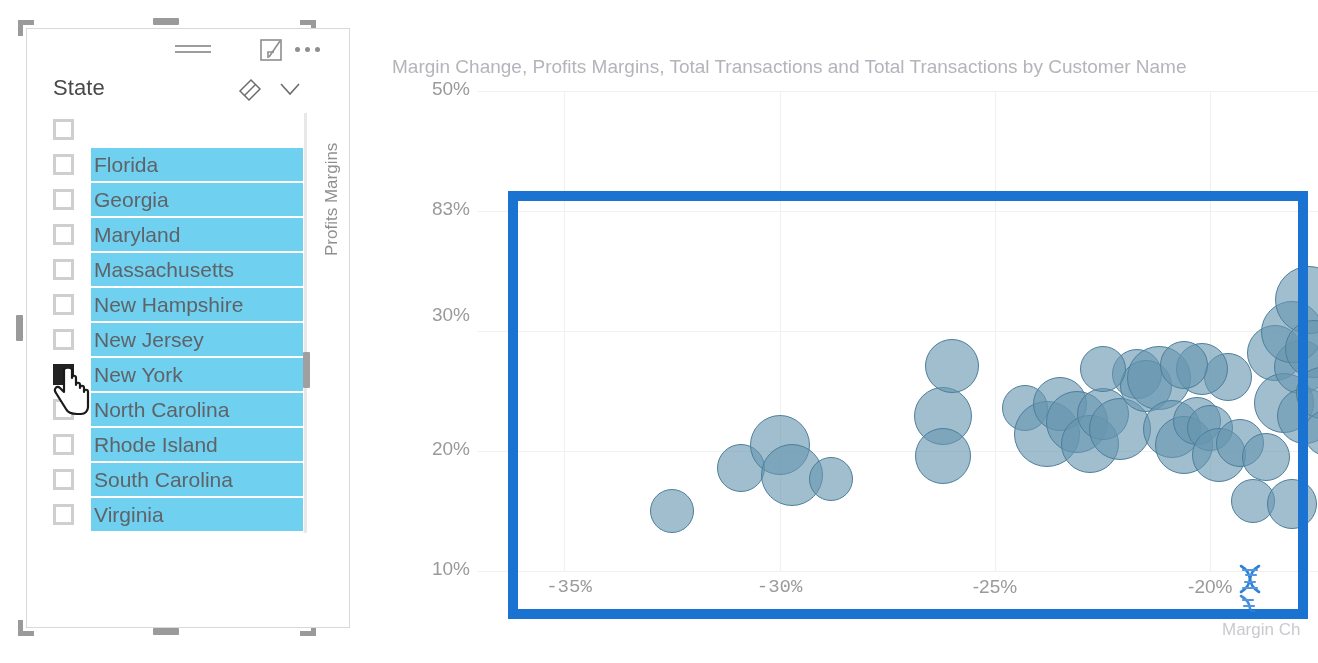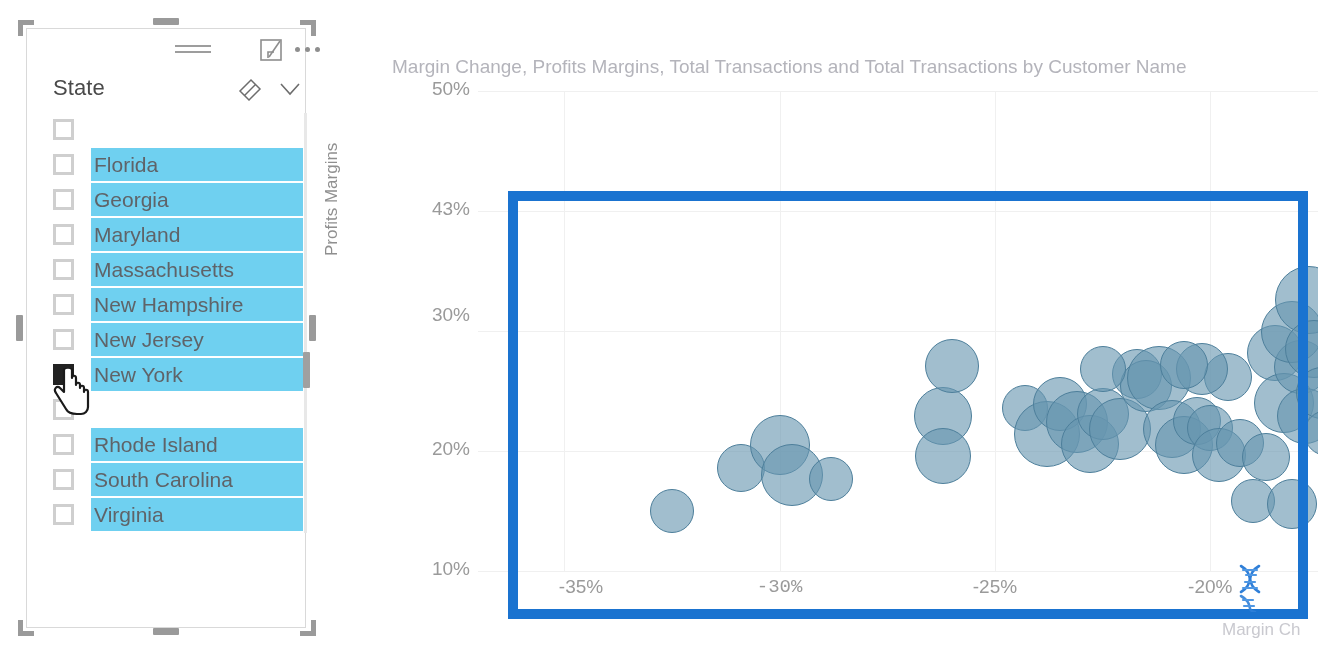--- a/index.html
+++ b/index.html
@@ -9,21 +9,21 @@
     font-family:"Liberation Sans", sans-serif;
     overflow:hidden;
     position:relative;
   }
 
   
   #slicer-wrap{
     position:absolute;left:14px;top:16px;width:306px;height:624px;
   }
   #slicer-card{
-    position:absolute;left:12px;top:12px;width:280px;height:600px;
+    position:absolute;left:12px;top:12px;width:324px;height:600px;
     background:#ffffff;border:1px solid #d9d9d9;box-sizing:border-box;
   }
   .handle{position:absolute;background:#9a9a9a;}
   .handle.corner{width:16px;height:16px;background:transparent;}
   .handle.corner i{position:absolute;background:#9a9a9a;display:block;}
   .handle.bar-h{width:26px;height:7px;border-radius:1px;}
   .handle.bar-v{width:7px;height:26px;border-radius:1px;}
 
   #slicer-header-icons{
     position:absolute;left:0;top:0;width:280px;height:40px;
@@ -210,20 +210,21 @@
         <div class="slicer-row">
           <div class="cb"></div>
           <div class="row-label">New Jersey</div>
         </div>
         <div class="slicer-row">
           <div class="cb checked"></div>
           <div class="row-label">New York</div>
         </div>
         <div class="slicer-row">
           <div class="cb"></div>
+          <div class="row-label">North Carolina</div>
         </div>
         <div class="slicer-row">
           <div class="cb"></div>
           <div class="row-label">Rhode Island</div>
         </div>
         <div class="slicer-row">
           <div class="cb"></div>
           <div class="row-label">South Carolina</div>
         </div>
         <div class="slicer-row">
@@ -301,28 +302,28 @@
         <div class="bubble" style="left: 806.692px; top: 229px; height: 58px; width: 58px; background: rgba(104, 150, 176, 0.62); border-color: rgb(77, 127, 155);"></div>
         <div class="bubble" style="left: 818.308px; top: 276.4px; height: 52px; width: 52px; background: rgba(104, 150, 176, 0.62); border-color: rgb(77, 127, 155);"></div>
         <div class="bubble" style="left: 825.615px; top: 319px; height: 46px; width: 46px; background: rgba(104, 150, 176, 0.62); border-color: rgb(77, 127, 155);"></div>
         <div class="bubble" style="left: 697.692px; top: 252.4px; height: 52px; width: 52px; background: rgba(104, 150, 176, 0.62); border-color: rgb(77, 127, 155);"></div>
         <div class="bubble" style="left: 682.462px; top: 249.6px; height: 48px; width: 48px; background: rgba(104, 150, 176, 0.62); border-color: rgb(77, 127, 155);"></div>
       </div>
   </div>
 
   <div id="ytick-col">
       <div class="ytick" style="top: -13px; margin-left: 42px;">50%</div>
-      <div class="ytick" style="top: 107px;">43%</div>
+      <div class="ytick" style="top: 107px;">83%</div>
       <div class="ytick" style="top: 213px; margin-left: 37px;">30%</div>
       <div class="ytick" style="top: 347px;">20%</div>
       <div class="ytick" style="top: 467px;">10%</div>
     </div>
   <div id="yaxis-title">Profits Margins</div>
   <div id="xtick-row">
-      <div class="xtick" style="left: 103px;">-35%</div>
+      <div class="xtick" style="left: 91px; font-family: Liberation Mono, monospace;">-35%</div>
       <div class="xtick" style="left: 301.538px; font-family: Liberation Mono, monospace;">-30%</div>
       <div class="xtick" style="left: 516.923px;">-25%</div>
       <div class="xtick" style="left: 732.308px;">-20%</div>
     </div>
   <div id="xaxis-title">Margin Ch</div>
 </div>
 
 <div id="selection-rect"></div>
 
 <div id="dna-icon">

